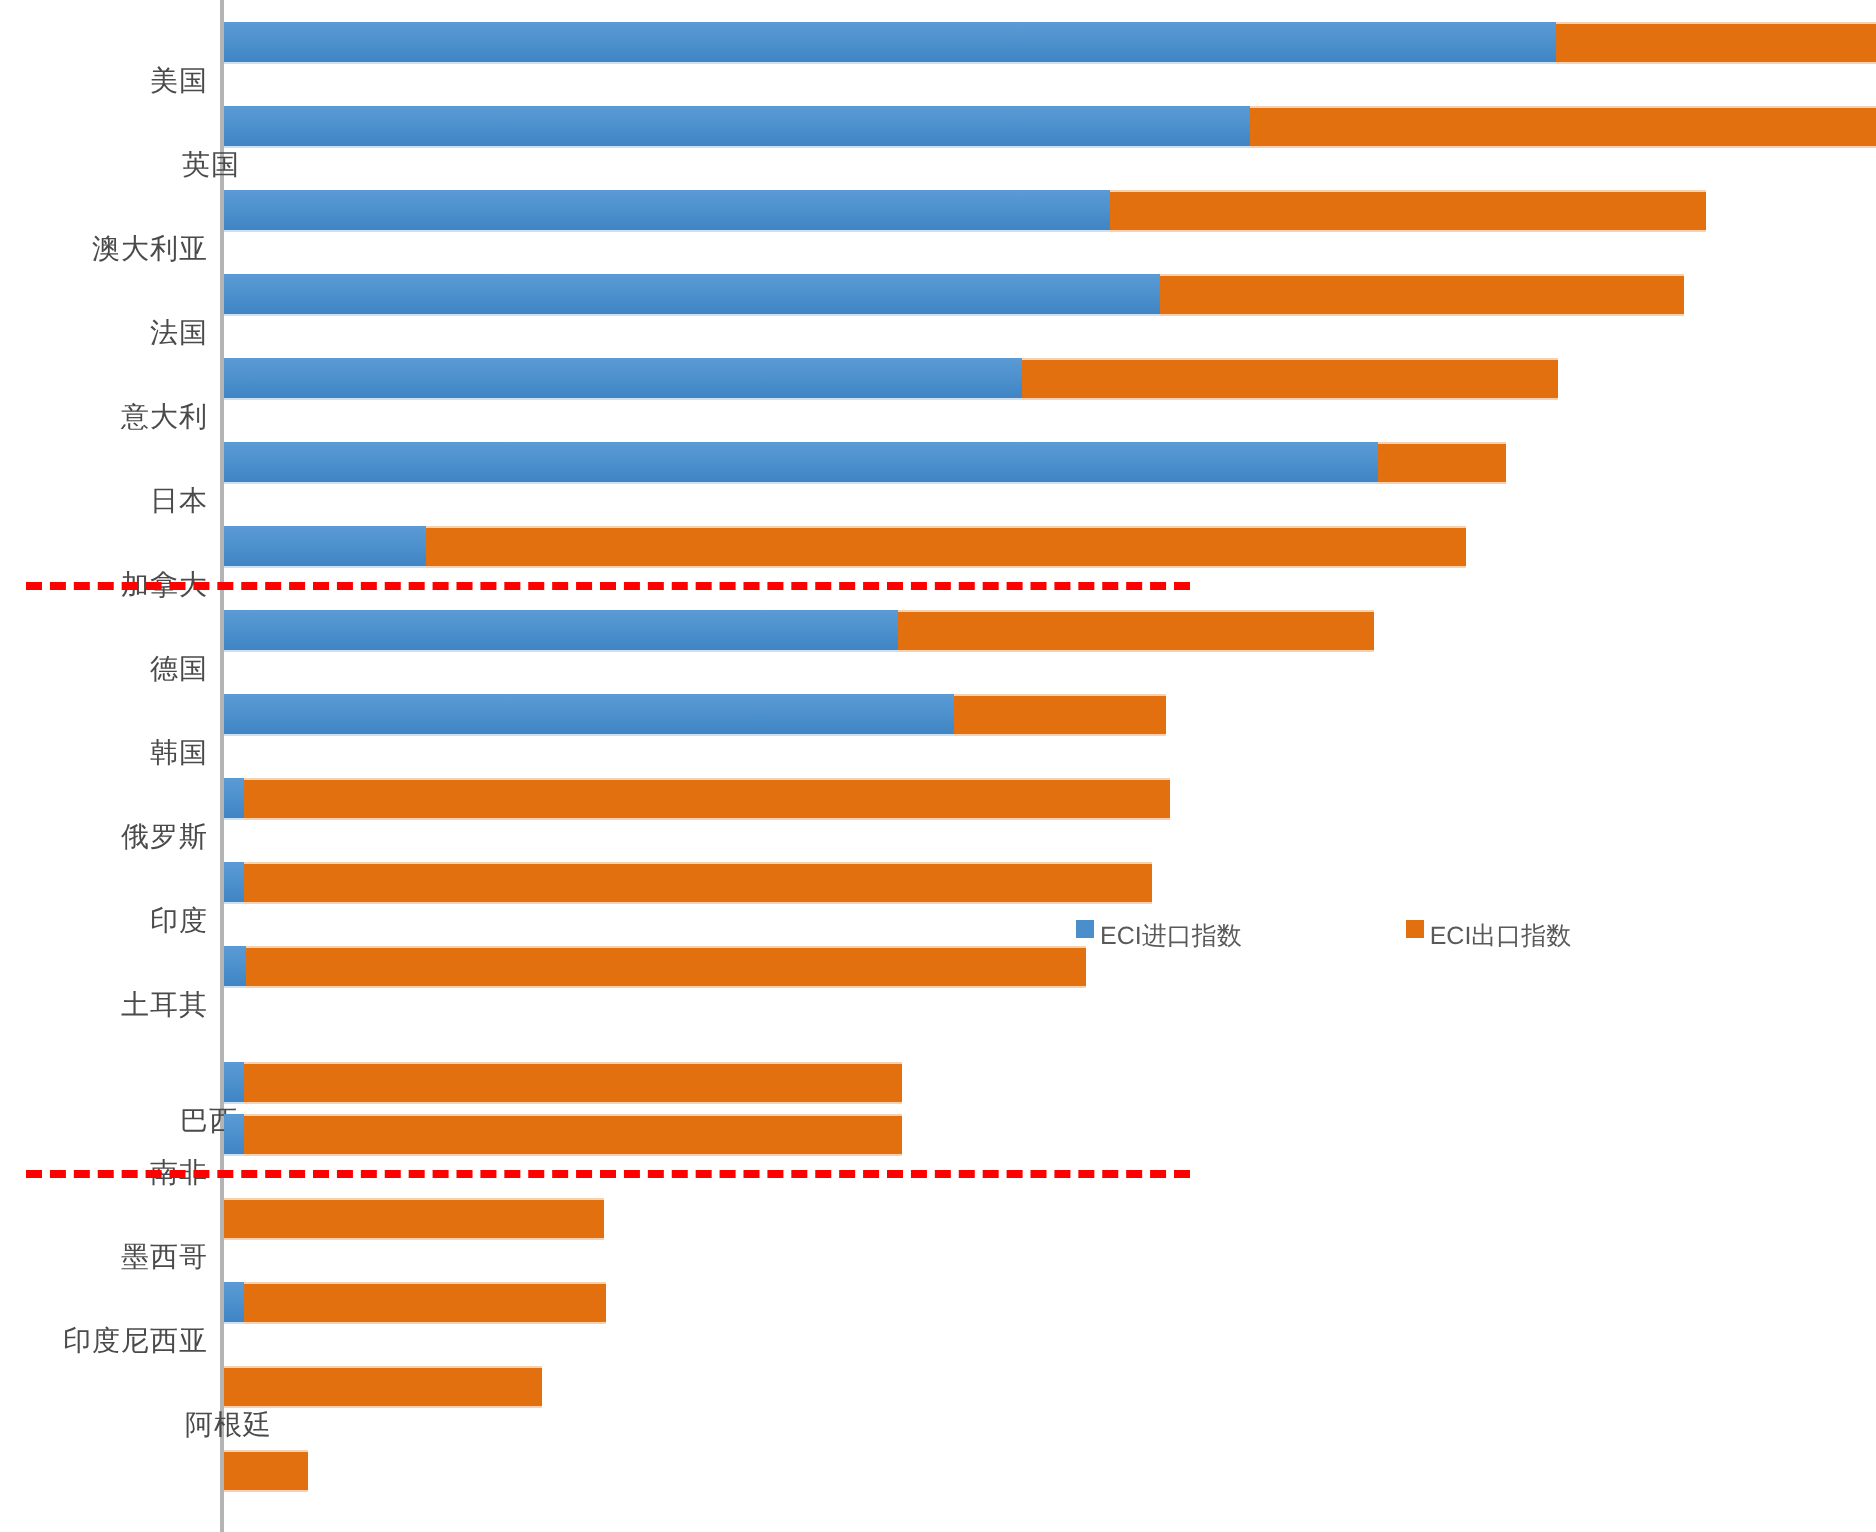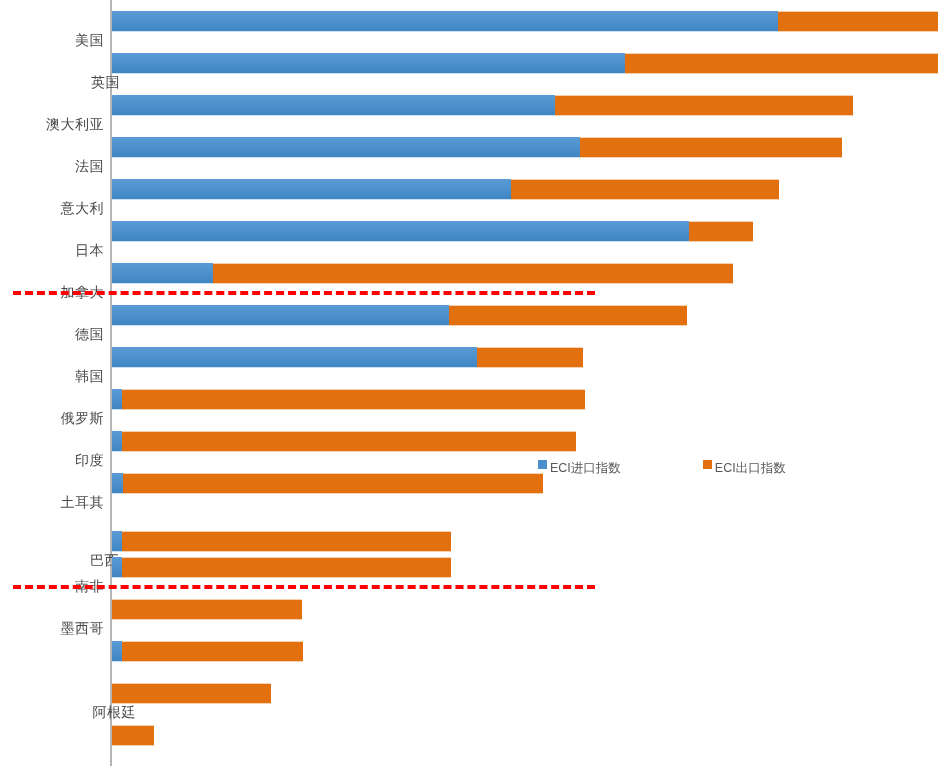--- a/index.html
+++ b/index.html
@@ -225,20 +225,21 @@
             <div class="seg seg-export" title="ECI出口指数" style="left: 10px; width: 329px;"></div>
           </div>
         </div>
         <div class="row" style="top: 588px;">
           <div class="row-label">墨西哥</div>
           <div class="bar-track" style="width: 190px;">
             <div class="seg seg-export" title="ECI出口指数" style="left: 0px; width: 190px;"></div>
           </div>
         </div>
         <div class="row" style="top: 630px;">
+          <div class="row-label">印度尼西亚</div>
           <div class="bar-track" style="width: 191px;">
             <div class="seg seg-import" title="ECI进口指数" style="width: 10px;"></div>
             <div class="seg seg-export" title="ECI出口指数" style="left: 10px; width: 181px;"></div>
           </div>
         </div>
         <div class="row" style="top: 672px; padding-left: 32px;">
           <div class="row-label">阿根廷</div>
           <div class="bar-track" style="width: 159px;">
             <div class="seg seg-export" title="ECI出口指数" style="left: 0px; width: 159px;"></div>
           </div>

